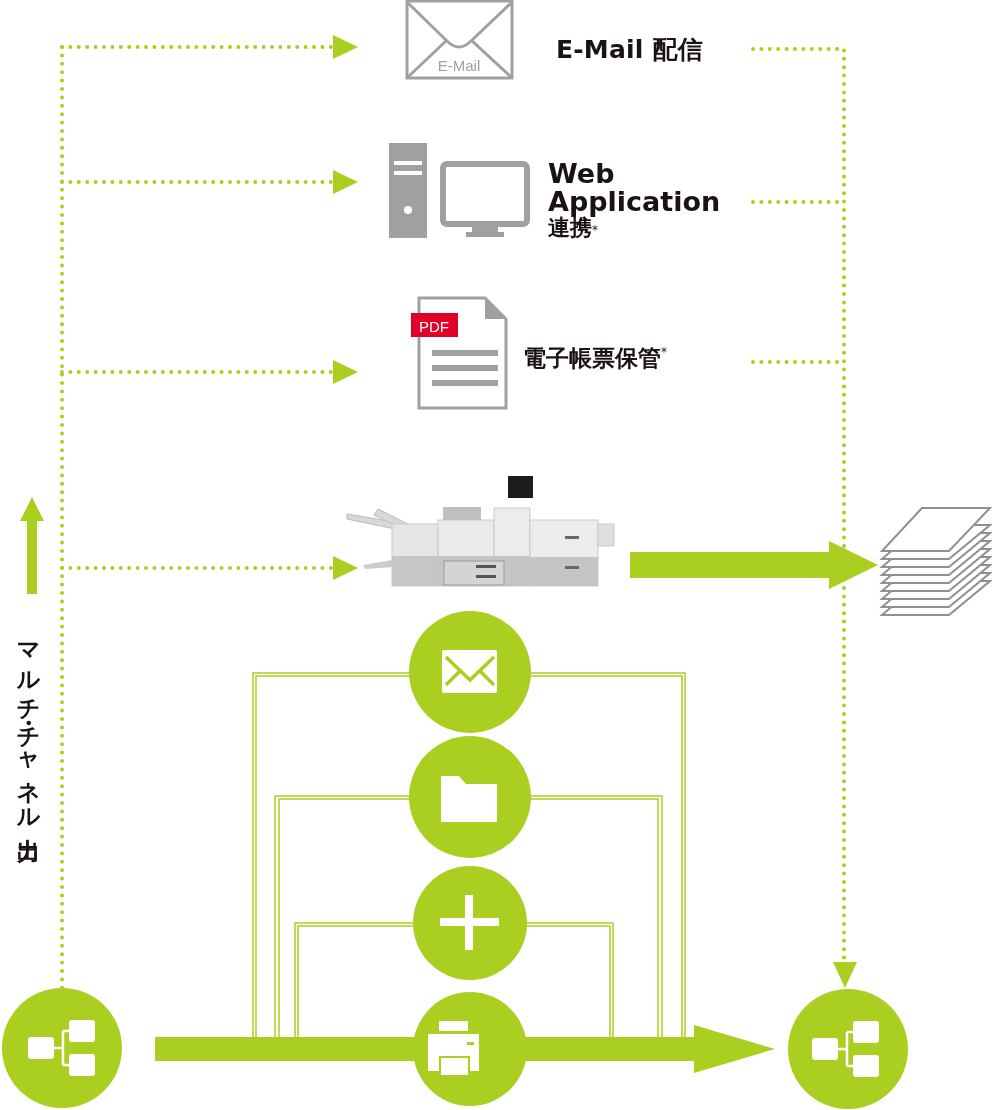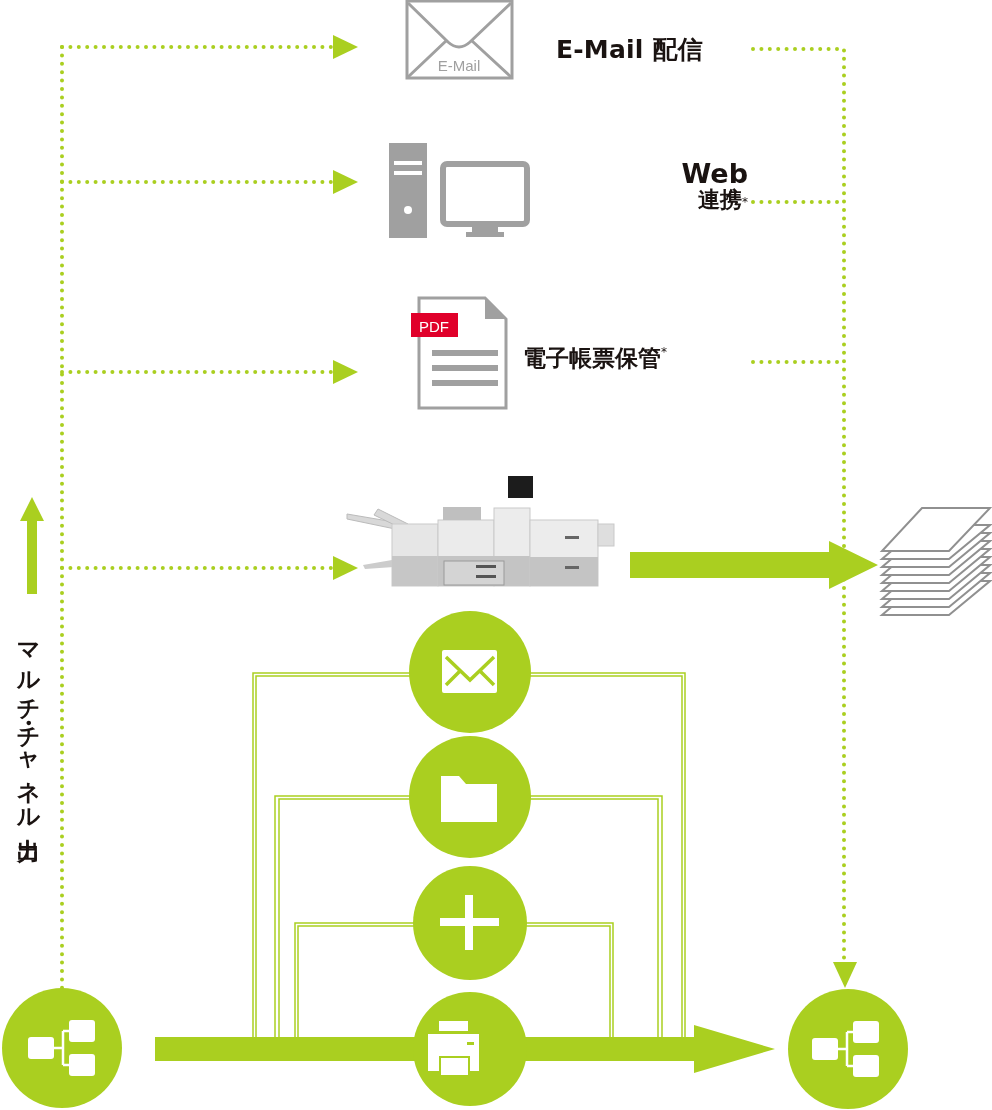--- a/index.html
+++ b/index.html
@@ -1,18 +1,18 @@
 <!DOCTYPE html>
 <html><head>
 <meta charset="utf-8">
 <style>
   html, body { margin:0; padding:0; background:#ffffff; }
   body { width:992px; height:1110px; position:relative; overflow:hidden; font-family:"DejaVu Sans", sans-serif; }
   #diagram { position:absolute; left:0; top:0; width:992px; height:1110px; }
-  .label { position:absolute; color:#1a1311; font-weight:bold; font-family:"DejaVu Sans", sans-serif; text-align:right; white-space:nowrap; }
+  .label { position:absolute; color:#1a1311; font-weight:bold; font-family:"DejaVu Sans", sans-serif; text-align:left; white-space:nowrap; }
   .label sup { font-size:12px; font-weight:normal; vertical-align:top; position:relative; top:2px; }
   #label-email { left:556px; top:33px; font-size:25px; letter-spacing:0.2px; }
   #label-webapp { left:548px; top:160px; width:200px; font-size:27px; line-height:28px; }
   #label-webapp .jp { font-size:22px; line-height:24px; display:block; }
   #label-epdf { left:523px; top:343px; font-size:23px; }
   #label-multi { position:absolute; left:14px; top:628px; width:30px; font-size:23px; font-weight:bold; color:#1a1311; writing-mode:vertical-rl; letter-spacing:1px; line-height:30px; }
 </style>
 </head>
 <body>
 
@@ -152,16 +152,17 @@
 
   <g>
     <circle cx="848" cy="1049" r="60" fill="#aacf20"></circle>
     <use href="#hier" x="846" y="1049"></use>
   </g>
 </svg>
 
 <div id="label-email" class="label">E-Mail 配信</div>
 <div id="label-webapp" class="label">
   <span style="display:block">Web</span>
+  <span style="display:block">Application</span>
   <span class="jp"><span>連携</span><sup>*</sup></span>
 </div>
 <div id="label-epdf" class="label"><span>電子帳票保管</span><sup>*</sup></div>
 <div id="label-multi">マルチ・チャネル出力</div>
 
 </body></html>

